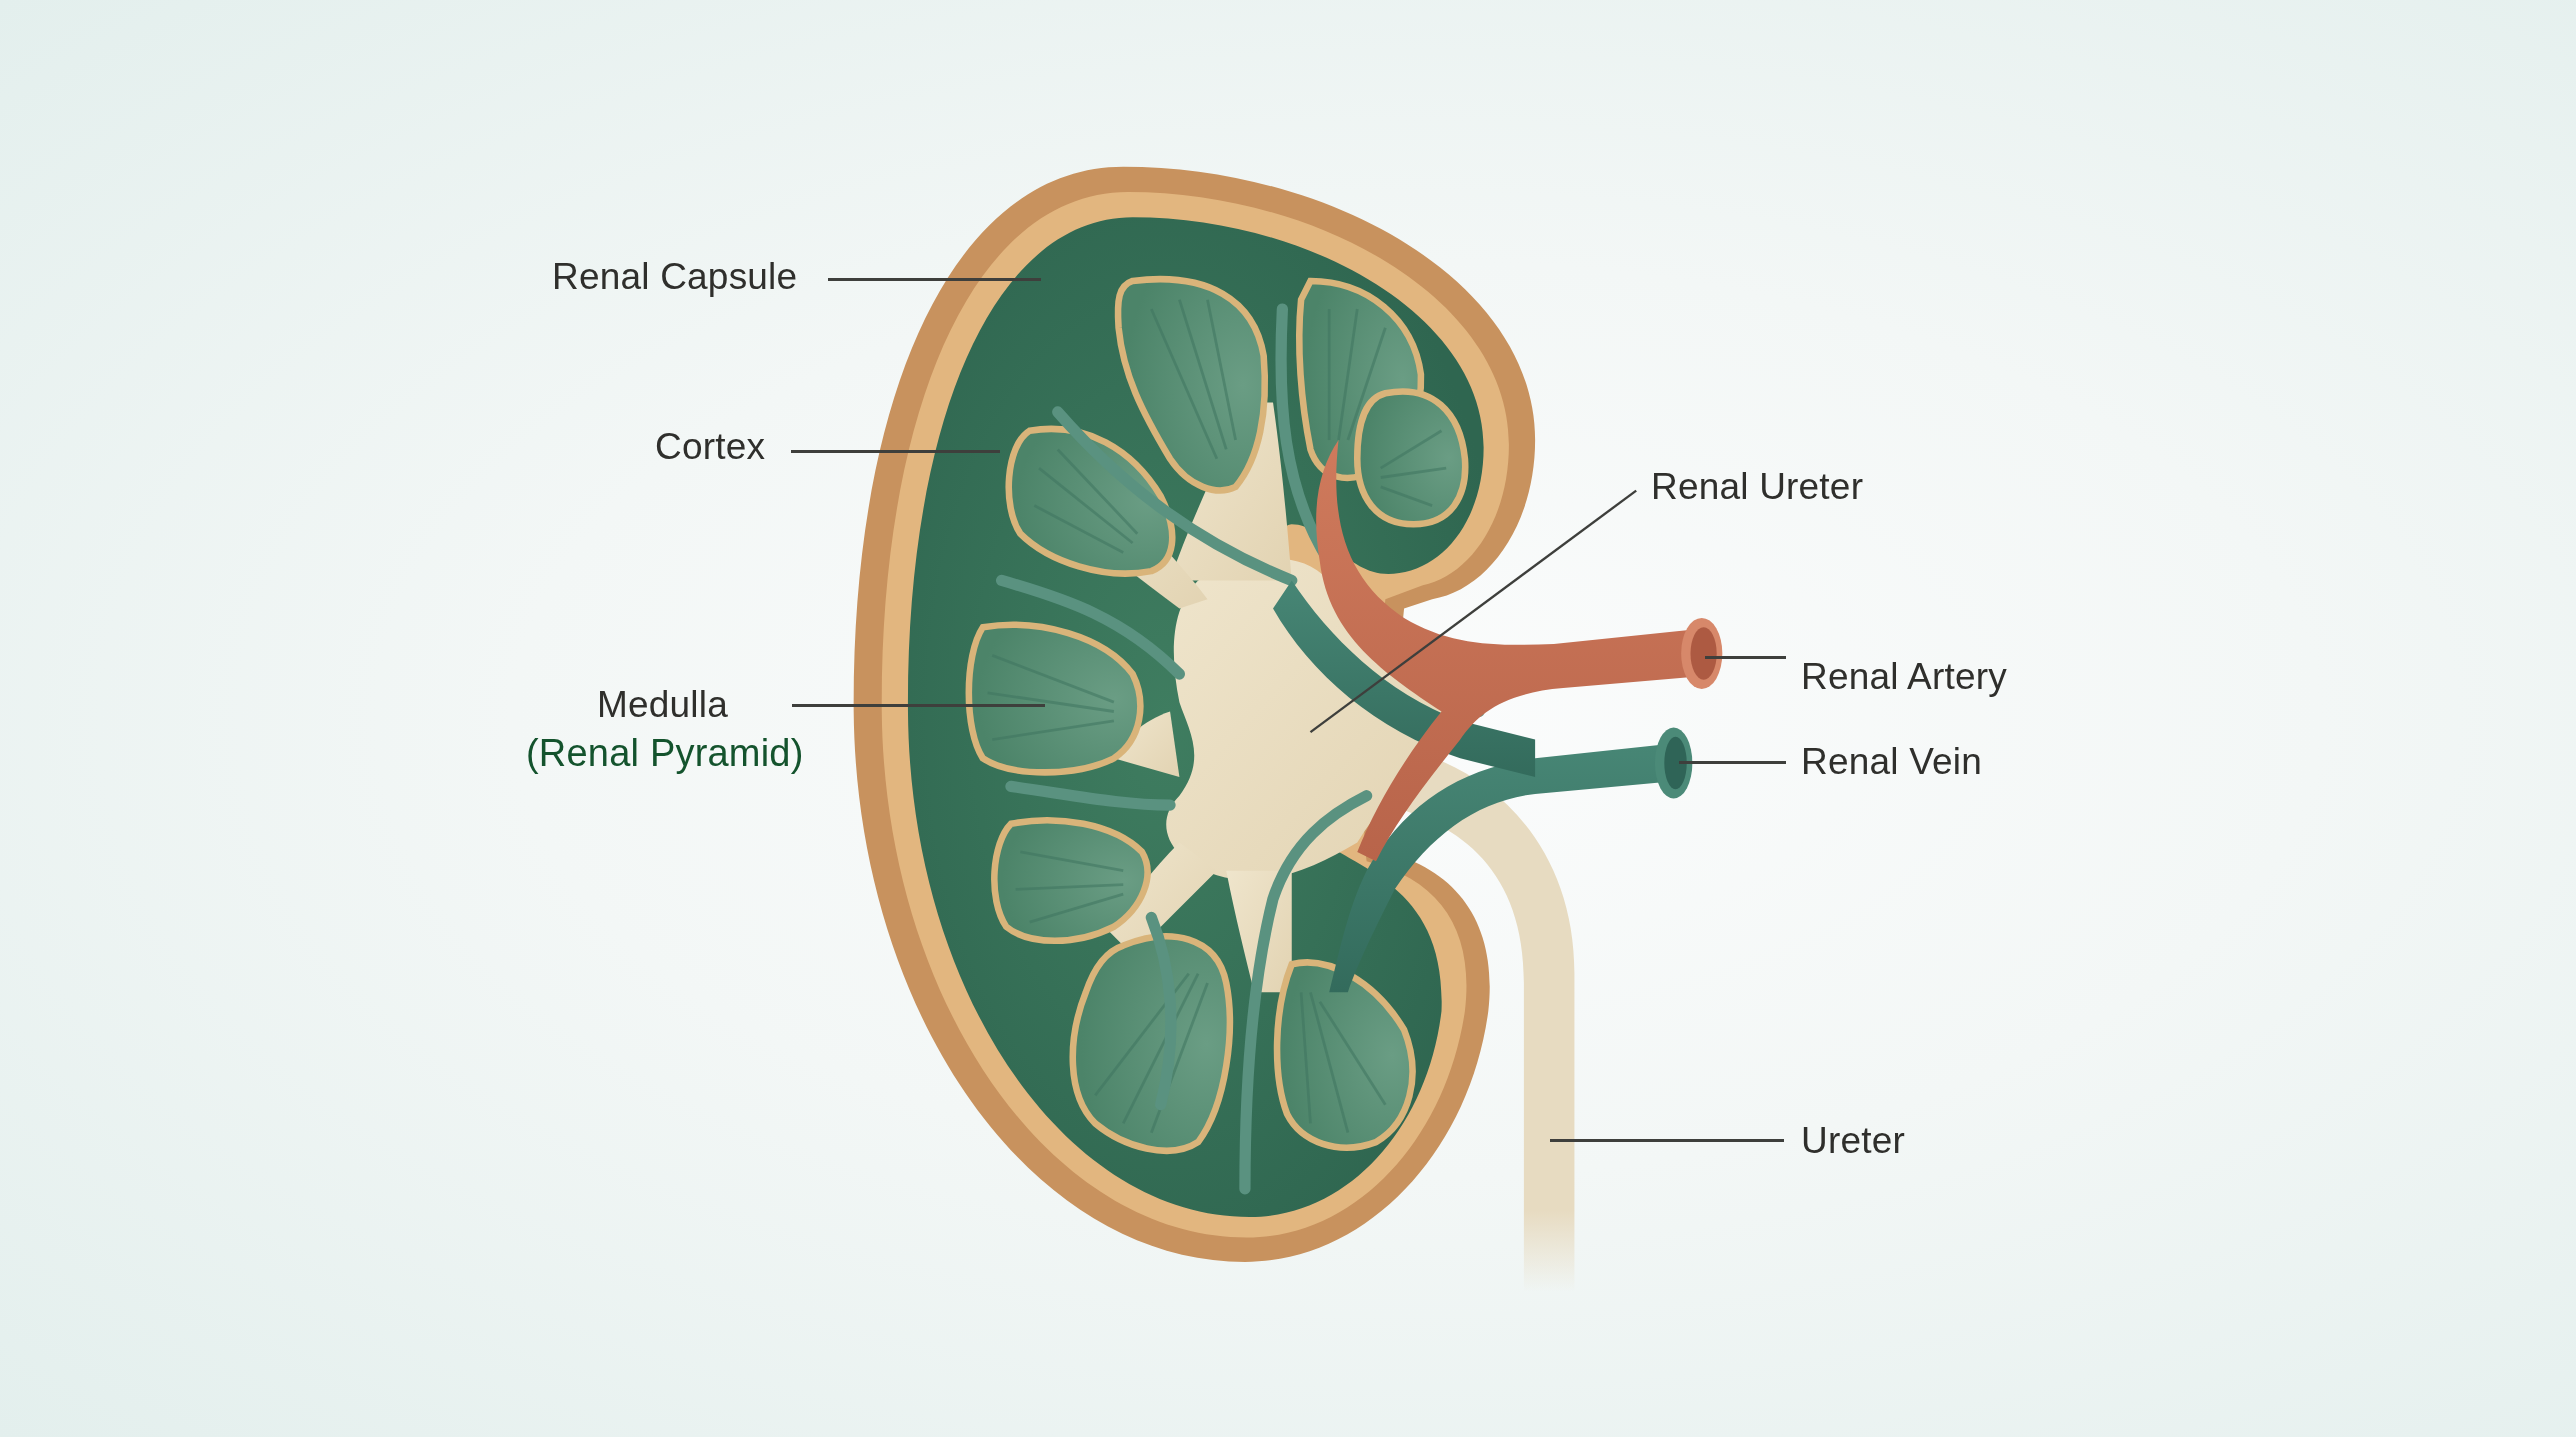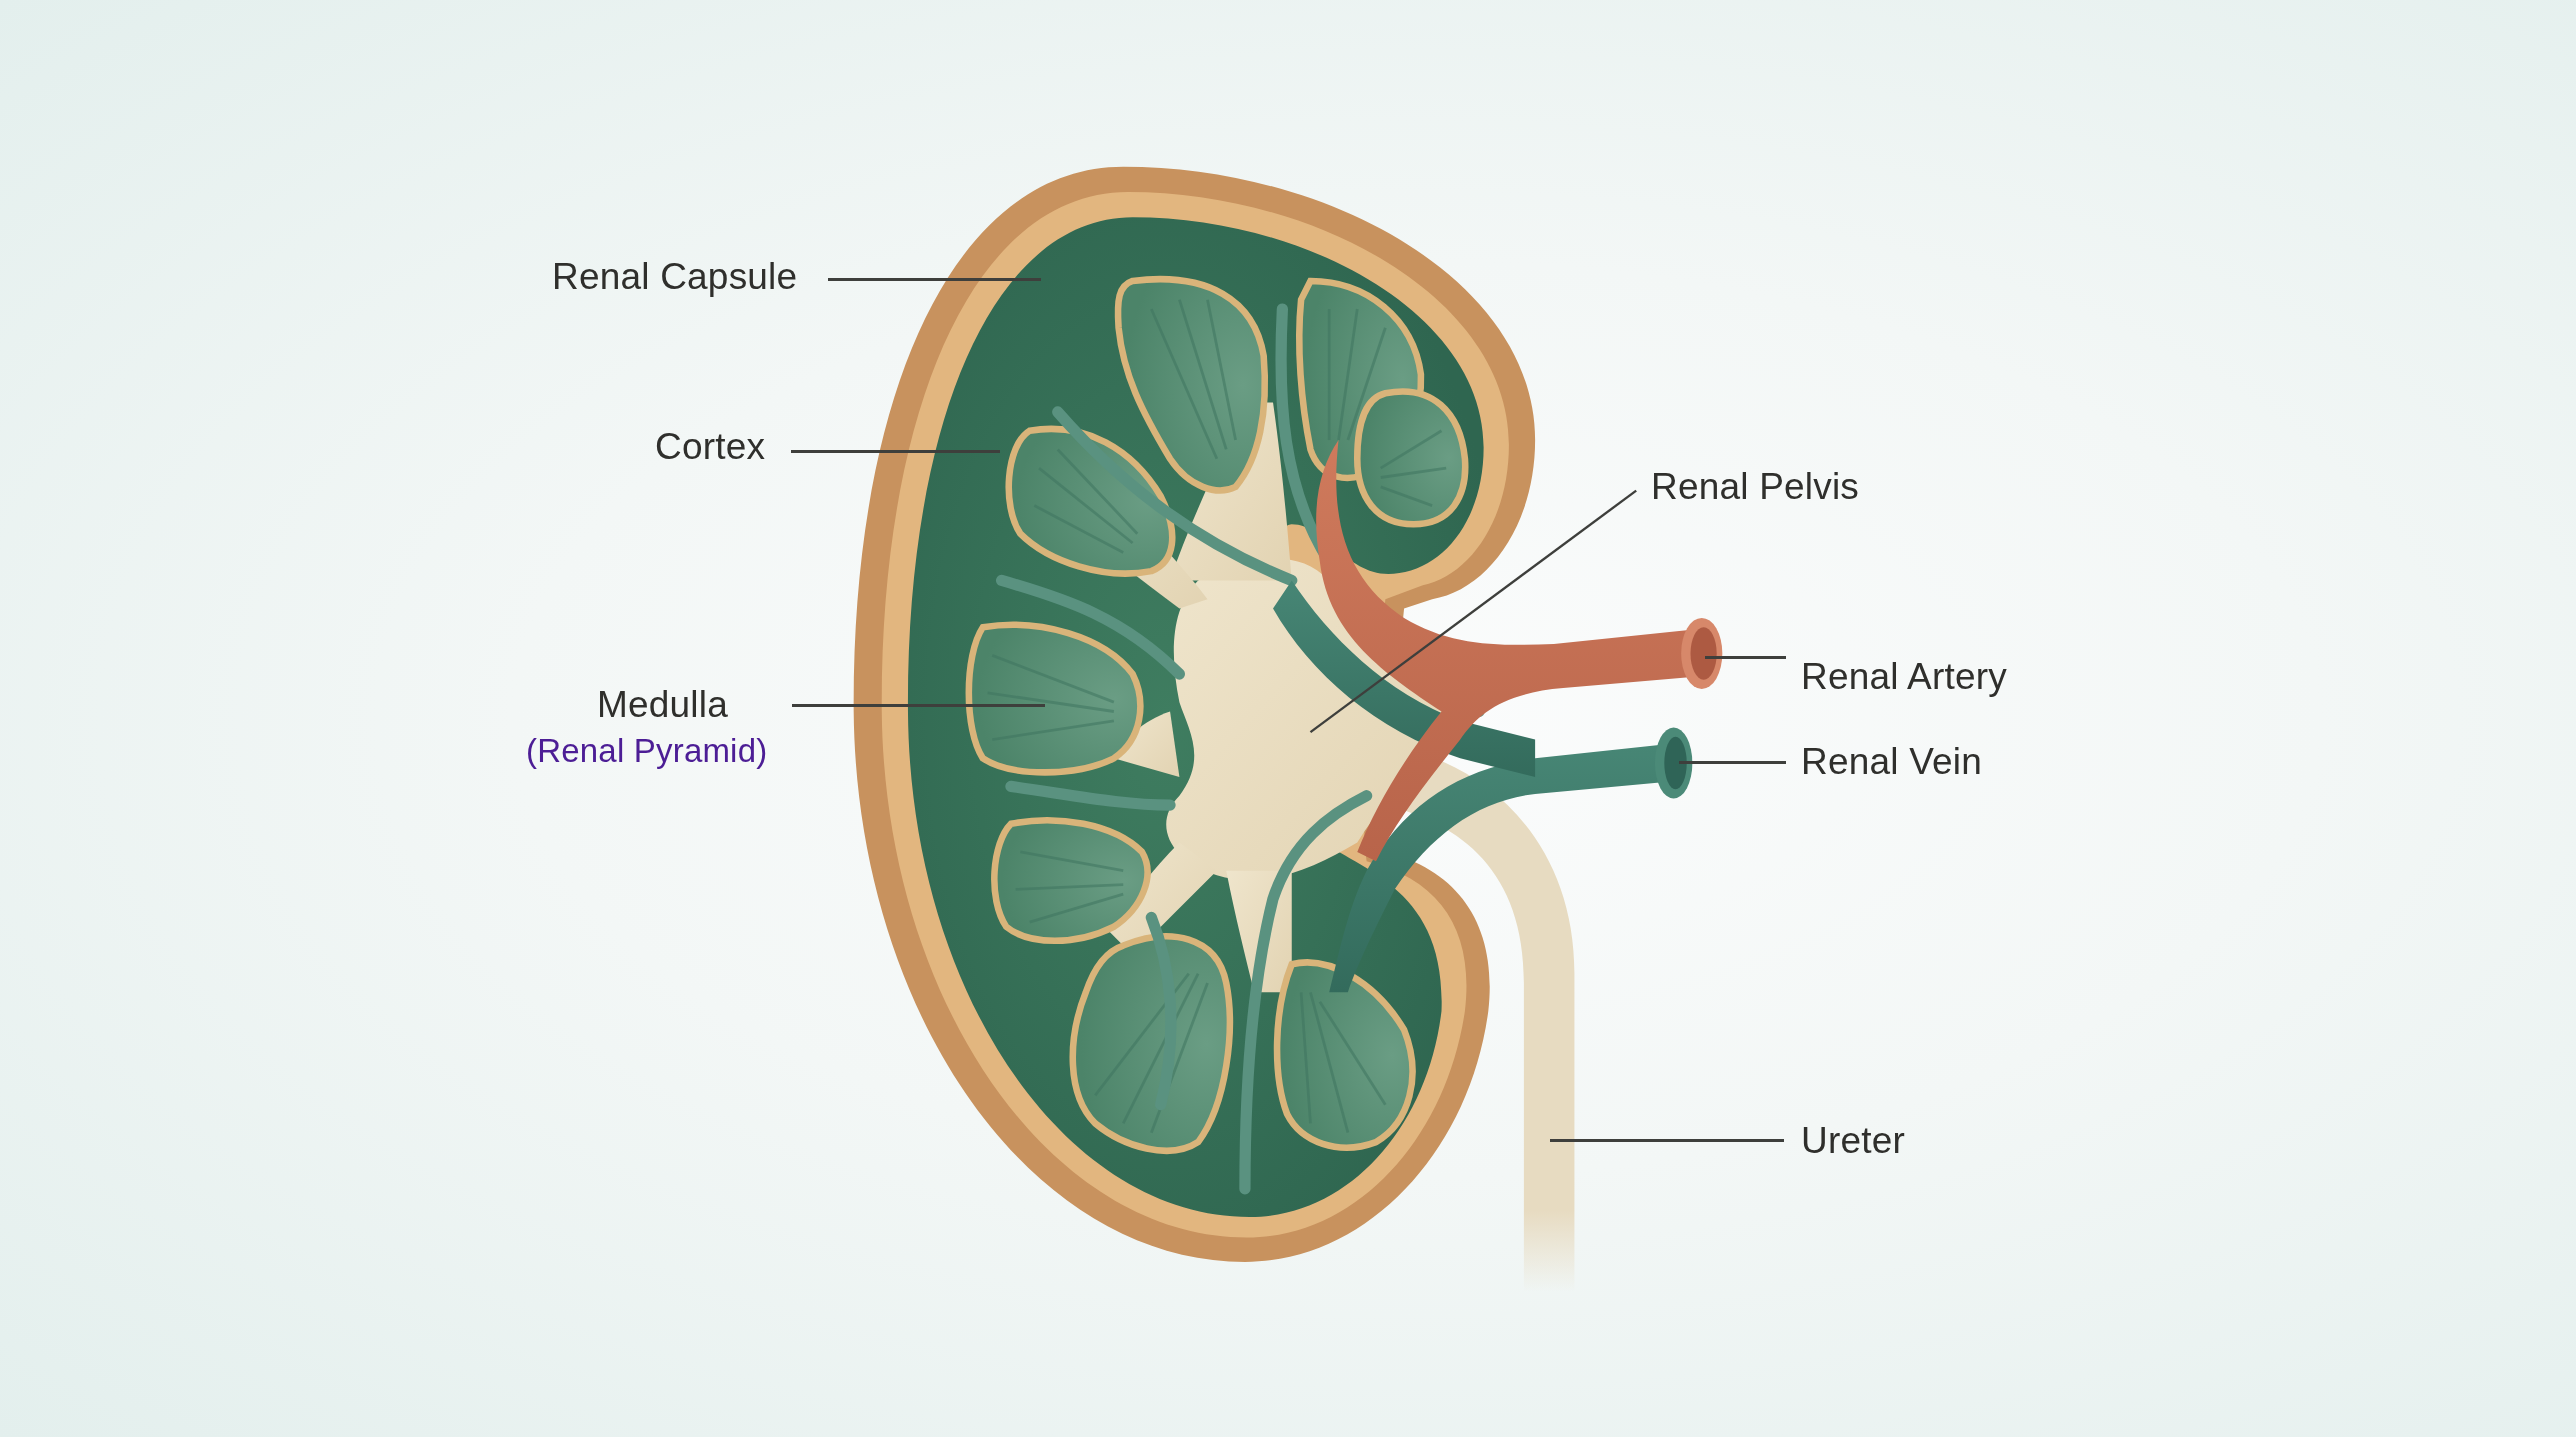--- a/index.html
+++ b/index.html
@@ -6,21 +6,21 @@
   body {
     width: 2576px; height: 1438px; overflow: hidden; position: relative;
     background: radial-gradient(ellipse at 55% 50%, #fbfcfc 0%, #f3f7f6 45%, #e3efed 100%);
     font-family: "Liberation Sans", "DejaVu Sans", sans-serif;
   }
   #art { position: absolute; left: 0; top: 0; width: 2576px; height: 1438px; }
   .label {
     position: absolute; color: #2f2f2c; font-size: 37px; line-height: 1;
     white-space: nowrap; letter-spacing: 0.2px;
   }
-  .label.sub { font-size: 33px; color: #4c1d95; }
+  .label.sub { font-size: 38px; color: #14532d; }
   .leader { position: absolute; height: 2.8px; background: #3e3f3c; }
 </style>
 </head>
 <body>
 
 <svg id="art" viewBox="0 0 2752 1536" xmlns="http://www.w3.org/2000/svg">
   <defs>
     <radialGradient id="gCortex" cx="45%" cy="50%" r="60%">
       <stop offset="0%" stop-color="#3f7d60"></stop>
       <stop offset="100%" stop-color="#2f6650"></stop>
@@ -142,21 +142,21 @@
   <div class="leader" style="left:791px; top:450px; width:209px;"></div>
 </div>
 
 <div>
   <div class="label" style="left:597px; top:686px;">Medulla</div>
   <div class="label sub" style="left:526px; top:734px;">(Renal Pyramid)</div>
   <div class="leader" style="left:792px; top:704px; width:253px;"></div>
 </div>
 
 <div>
-  <div class="label" style="left:1651px; top:468px;">Renal Pelvis</div>
+  <div class="label" style="left:1651px; top:468px;">Renal Ureter</div>
   <svg style="position:absolute;left:0;top:0;" width="2576" height="1438" viewBox="0 0 2752 1536">
     <line x1="1400" y1="782" x2="1748" y2="524" stroke="#3e3f3c" stroke-width="2.5"></line>
   </svg>
 </div>
 
 <div>
   <div class="label" style="left:1801px; top:638px;margin-top:20px;">Renal Artery</div>
   <div class="leader" style="left:1705px; top:656px; width:81px;"></div>
 </div>
 

